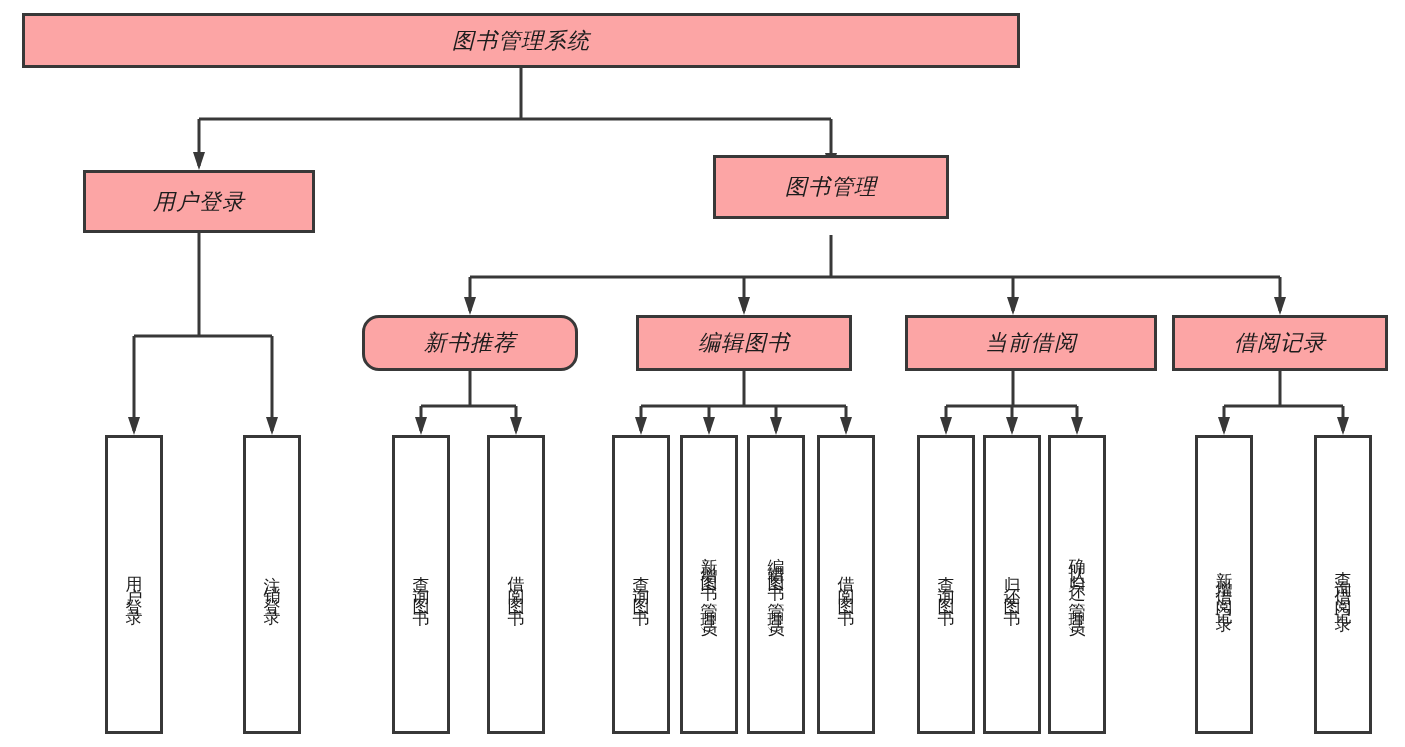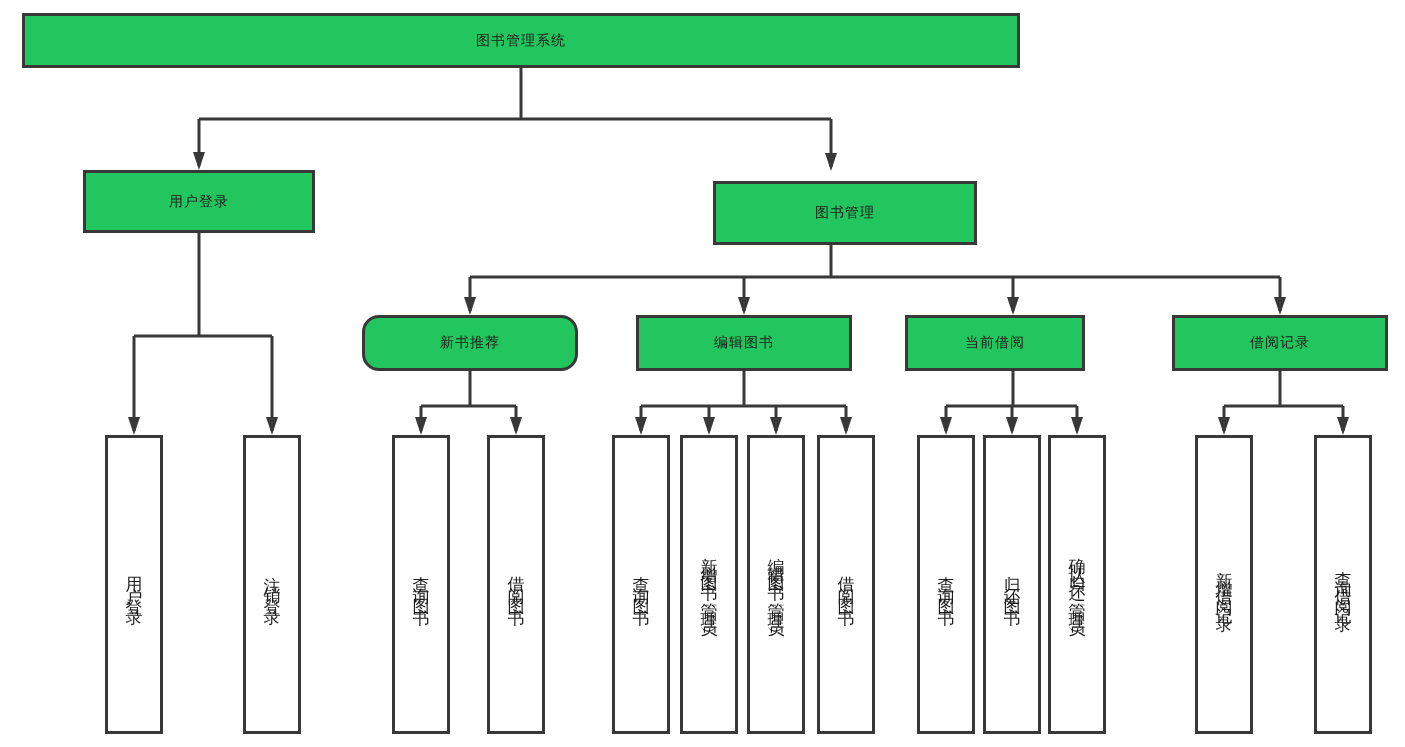--- a/index.html
+++ b/index.html
@@ -13,27 +13,28 @@
   body{font-family:"DejaVu Sans","Liberation Sans",sans-serif;}
   .canvas{
     position:relative;
     width:1405px;height:747px;
     background:var(--background);
     overflow:hidden;
   }
   .connectors{position:absolute;left:0;top:0;width:1405px;height:747px;}
   .node{
     position:absolute;
-    background:#22c55e;
+    background:#fca5a5;
     border:3px solid var(--line);
     display:flex;align-items:center;justify-content:center;
     color:var(--text);
-    font-size:14px;
+    font-size:22px;
     letter-spacing:1px;
     z-index:2;
+    font-style:italic;
   }
   .leaf{
     position:absolute;
     background:#ffffff;
     border:3px solid var(--line);
     display:flex;align-items:center;justify-content:center;
     color:var(--text);
     z-index:2;
   }
   .leaf span{
@@ -99,25 +100,25 @@
       <polygon points="1006,417 1018,417 1012,435"></polygon>
       <polygon points="1071,417 1083,417 1077,435"></polygon>
       <polygon points="1218,417 1230,417 1224,435"></polygon>
       <polygon points="1337,417 1349,417 1343,435"></polygon>
     </g>
   </svg>
 
   <div class="node" style="left:22px;top:13px;width:998px;height:55px;">图书管理系统</div>
 
   <div class="node" style="left:83px;top:170px;width:232px;height:63px;">用户登录</div>
-  <div class="node" style="left:713px;top:181px;width:264px;height:64px;">图书管理</div>
+  <div class="node" style="left:713px;top:155px;width:236px;height:64px;">图书管理</div>
 
   <div class="node" style="left:362px;top:315px;width:216px;height:56px;border-radius:17px;">新书推荐</div>
   <div class="node" style="left:636px;top:315px;width:216px;height:56px;">编辑图书</div>
-  <div class="node" style="left:905px;top:315px;width:180px;height:56px;">当前借阅</div>
+  <div class="node" style="left:905px;top:315px;width:252px;height:56px;">当前借阅</div>
   <div class="node" style="left:1172px;top:315px;width:216px;height:56px;">借阅记录</div>
 
   <div class="leaf" style="left:105px;top:435px;width:58px;height:299px;">
     <span>用户登录</span>
   </div>
   <div class="leaf" style="left:243px;top:435px;width:58px;height:299px;">
     <span>注销登录</span>
   </div>
 
   <div class="leaf" style="left:392px;top:435px;width:58px;height:299px;">

